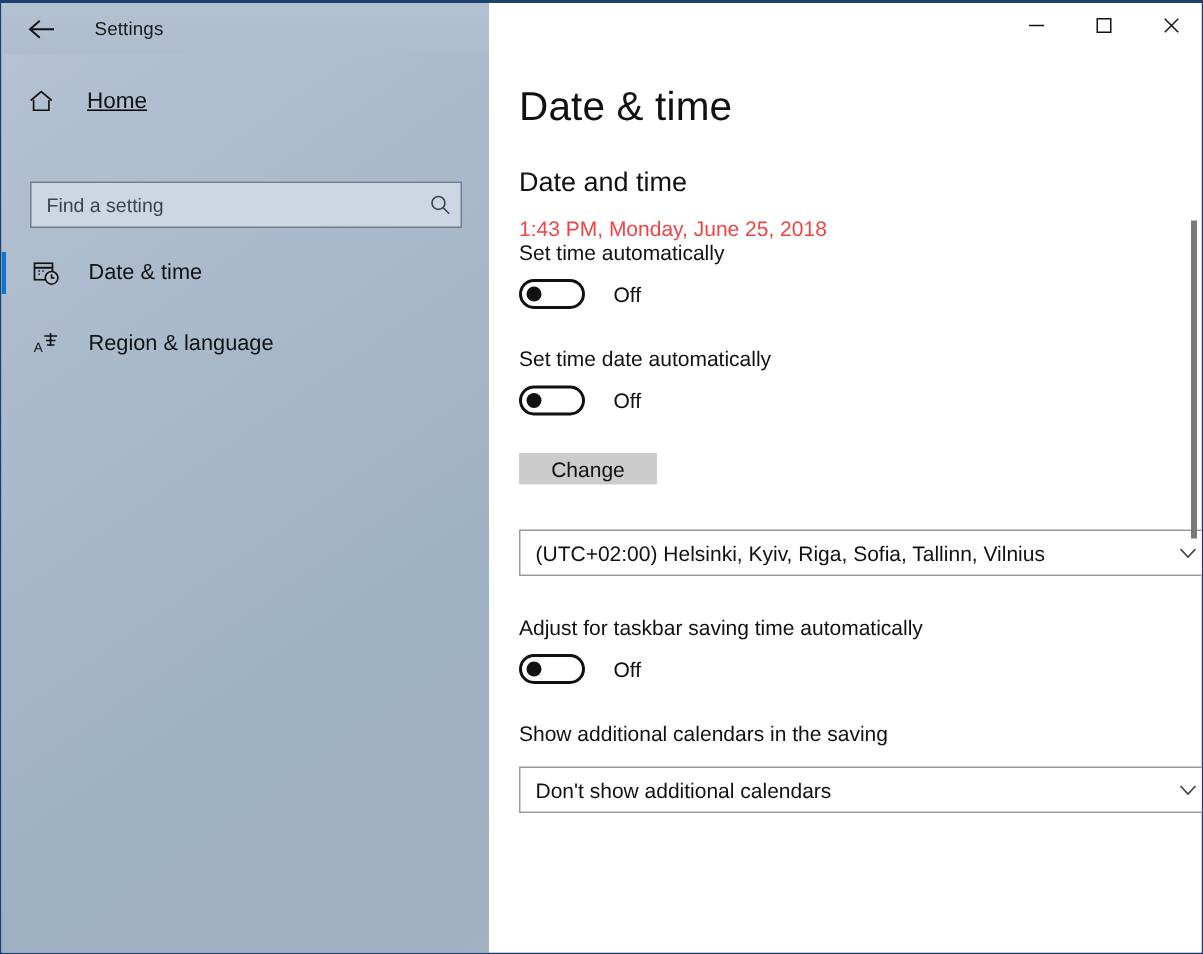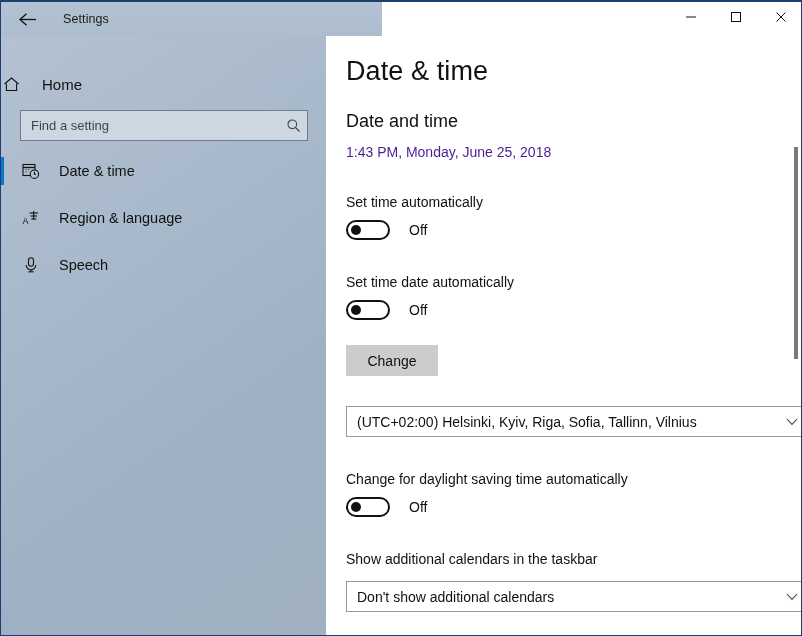--- a/index.html
+++ b/index.html
@@ -27,21 +27,21 @@
   #titlebar {
     position: absolute;
     top: 0; left: 0;
     width: 802px;
     height: 34px;
     display: flex;
     align-items: center;
     z-index: 20;
   }
   #titlebar-left {
-    width: 381px;
+    width: 325px;
     height: 34px;
     display: flex;
     align-items: center;
     background: linear-gradient(180deg, #b3c2d2 0%, #aebdcd 100%);
     padding-left: 12px;
   }
   #titlebar-right {
     flex: 1;
     height: 34px;
     background: #ffffff;
@@ -74,36 +74,37 @@
     position: absolute;
     top: 0; left: 0;
     width: 325px;
     height: 636px;
     background: linear-gradient(145deg, #b5c3d3 0%, #a8b9cb 38%, #9eb0c3 72%, #a2b2c2 100%);
     padding-top: 34px;
     z-index: 10;
   }
   .home-row {
     display: flex;
-    align-items: flex-end;
+    align-items: flex-start;
     height: 34px;
     margin-top: 23px;
-    padding-left: 2px;
-    cursor: pointer;
+    padding-left: 18px;
+    cursor: pointer;
+    text-decoration: underline;
   }
   .home-row .ic { width: 22px; display: flex; align-items: center; }
   .home-label {
     font-size: 15px;
     color: #111;
     margin-left: 17px;
   }
 
   
   #searchbox {
-    margin: 17px 0 0 19px;
+    margin: 28px 0 0 19px;
     width: 288px;
     height: 31px;
     background: #cdd7e1;
     border: 1px solid #6f7d8c;
     display: flex;
     align-items: center;
     cursor: text;
   }
   #searchbox .placeholder {
     flex: 1;
@@ -175,27 +176,26 @@
     margin-bottom: 24px;
   }
   h2.section-title {
     font-size: 18px;
     font-weight: normal;
     color: #111;
     margin-bottom: 12px;
   }
   .clock-text {
     font-size: 14px;
-    color: #4c1d95;
+    color: #ef4444;
   }
   .field-label {
     font-size: 14px;
     color: #111;
     margin-bottom: 10px;
-    margin-top: 34px;
   }
   .toggle-row {
     display: flex;
     align-items: center;
     margin-bottom: 25px;
   }
   .toggle {
     width: 44px;
     height: 20px;
     border: 2px solid #111;
@@ -214,21 +214,21 @@
   }
   .toggle-state {
     font-size: 14px;
     color: #111;
     margin-left: 19px;
     text-align: center;
   }
   .btn {
     background: #cccccc;
     border: none;
-    height: 31px;
+    height: 21px;
     min-width: 92px;
     font-family: "Liberation Sans", sans-serif;
     font-size: 14px;
     color: #111;
     cursor: pointer;
     margin-bottom: 30px;
     padding: 0 14px;
   }
 
   .combo {
@@ -335,32 +335,20 @@
             <text x="0.5" y="14.5" font-family="Liberation Sans, sans-serif" font-size="9" fill="#111">A</text>
             <line x1="7.5" y1="4" x2="16" y2="4" stroke="#111" stroke-width="1.1"></line>
             <line x1="11.7" y1="2" x2="11.7" y2="10.5" stroke="#111" stroke-width="1.1"></line>
             <line x1="8.6" y1="7" x2="15" y2="7" stroke="#111" stroke-width="1.1"></line>
             <line x1="9.3" y1="10" x2="14.3" y2="10" stroke="#111" stroke-width="1.1"></line>
           </svg>
         </span>
         <span class="lbl">Region &amp; language</span>
       </div>
 
-      <div class="nav-item">
-        <span class="bar"></span>
-        <span class="ic">
-          <svg width="18" height="18" viewBox="0 0 18 18">
-            <rect x="6.5" y="1.8" width="5" height="8.4" rx="2.5" fill="none" stroke="#111" stroke-width="1.1"></rect>
-            <path d="M4.2 9 a4.8 4.8 0 0 0 9.6 0" fill="none" stroke="#111" stroke-width="1.1"></path>
-            <line x1="9" y1="13.4" x2="9" y2="15.6" stroke="#111" stroke-width="1.1"></line>
-            <line x1="6.3" y1="15.8" x2="11.7" y2="15.8" stroke="#111" stroke-width="1.1"></line>
-          </svg>
-        </span>
-        <span class="lbl">Speech</span>
-      </div>
 
     </div>
   </div>
 
   <div id="titlebar">
     <div id="titlebar-left">
       <span class="back-arrow">
         <svg width="20" height="15" viewBox="0 0 20 15">
           <line x1="2" y1="7.5" x2="18" y2="7.5" stroke="#111" stroke-width="1.3"></line>
           <path d="M8.5 1.8 L2 7.5 L8.5 13.2" fill="none" stroke="#111" stroke-width="1.3"></path>
@@ -416,29 +404,29 @@
 
     <div class="combo">
       <span class="val">(UTC+02:00) Helsinki, Kyiv, Riga, Sofia, Tallinn, Vilnius</span>
       <span class="chev">
         <svg width="12" height="8" viewBox="0 0 12 8">
           <path d="M1 1 L6 6.4 L11 1" fill="none" stroke="#444" stroke-width="1.1"></path>
         </svg>
       </span>
     </div>
 
-    <div class="field-label">Change for daylight saving time automatically</div>
+    <div class="field-label">Adjust for taskbar saving time automatically</div>
     <div class="toggle-row">
       <span class="toggle">
         <span class="knob"></span>
       </span>
       <span class="toggle-state">Off</span>
     </div>
 
-    <div class="field-label mb-small">Show additional calendars in the taskbar</div>
+    <div class="field-label mb-small">Show additional calendars in the saving</div>
     <div class="combo clipped">
       <span class="val">Don't show additional calendars</span>
       <span class="chev">
         <svg width="12" height="8" viewBox="0 0 12 8">
           <path d="M1 1 L6 6.4 L11 1" fill="none" stroke="#444" stroke-width="1.1"></path>
         </svg>
       </span>
     </div>
 
   </div>

